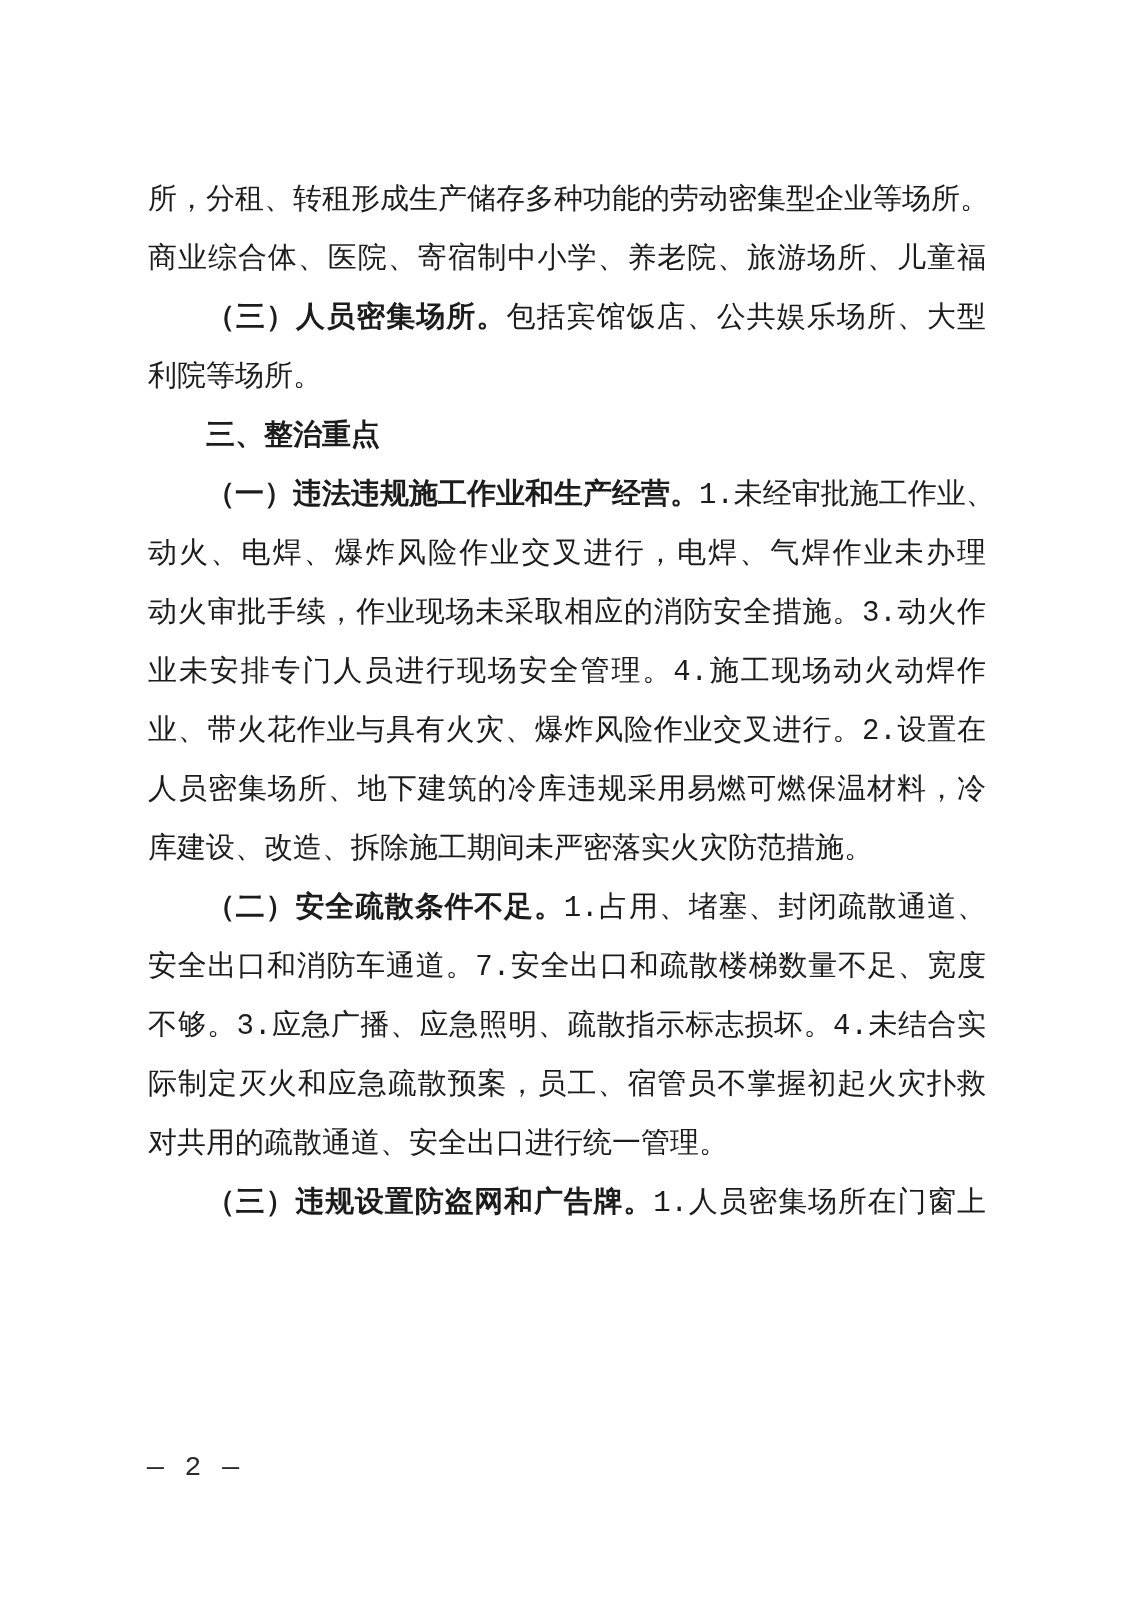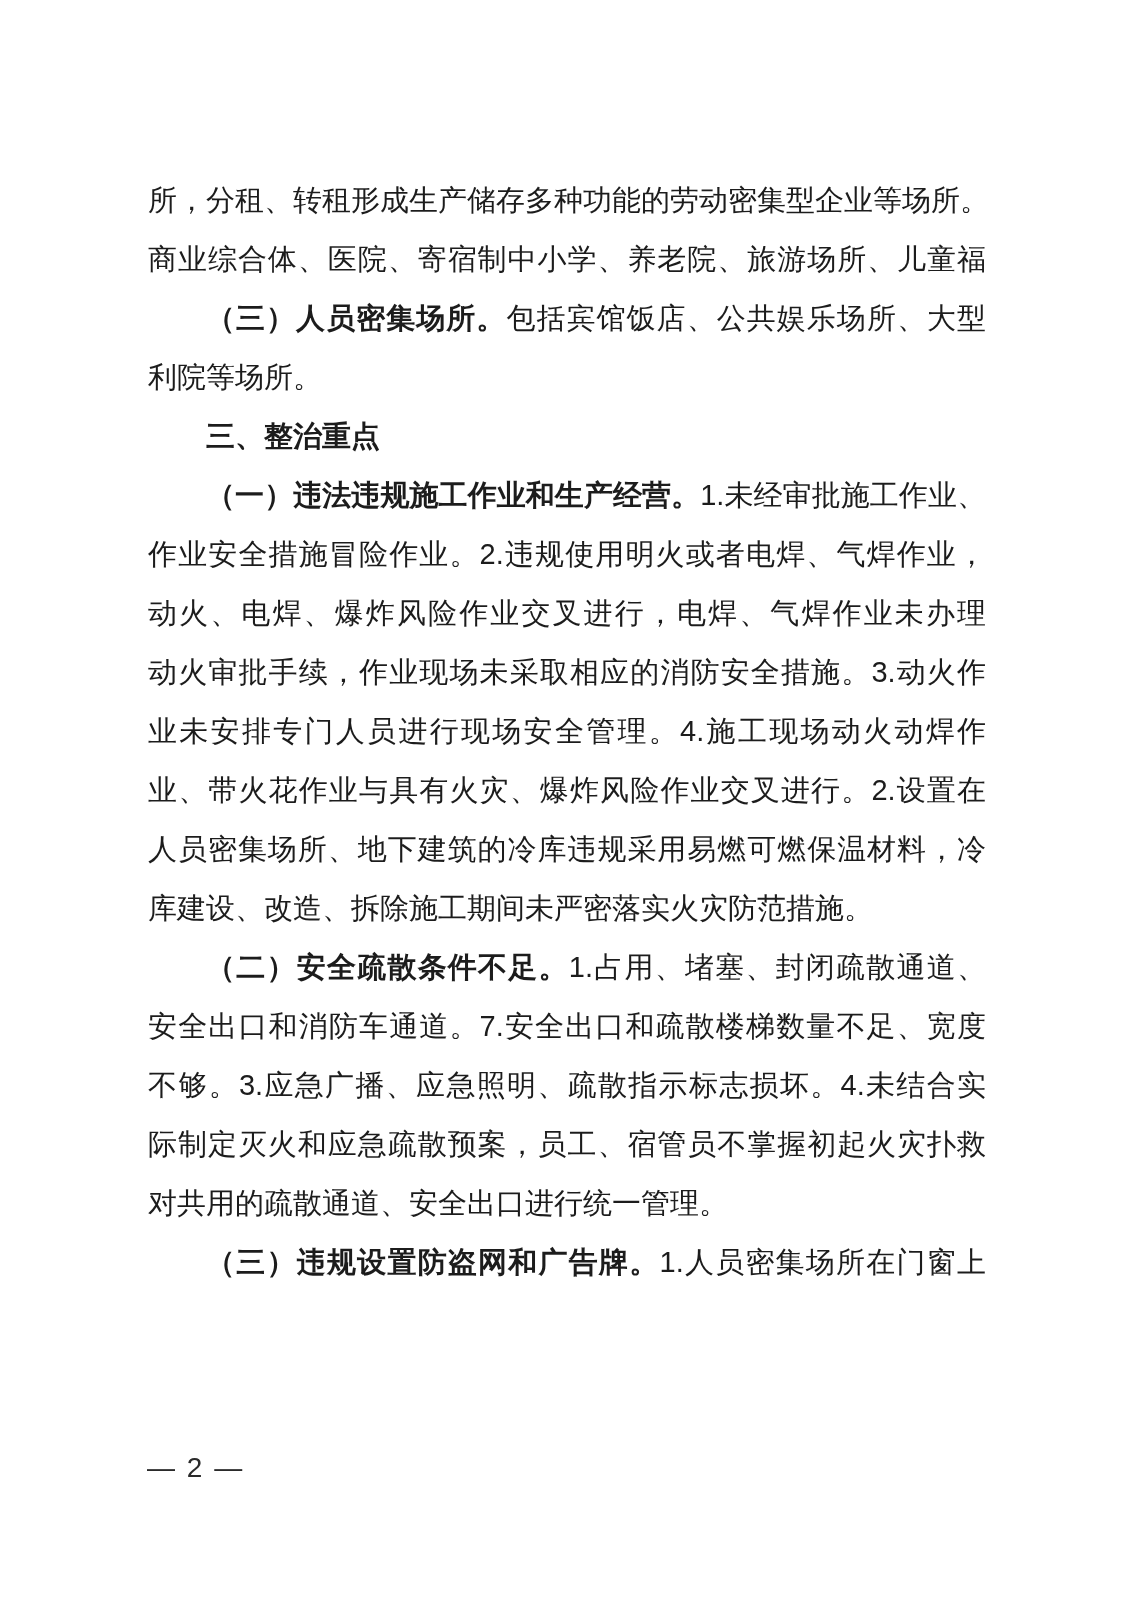--- a/index.html
+++ b/index.html
@@ -6,21 +6,21 @@
     margin: 0;
     padding: 0;
     background: #e8e8e8;
   }
   .page {
     position: relative;
     width: 1131px;
     height: 1600px;
     background: #ffffff;
     overflow: hidden;
-    font-family: Liberation Sans, sans-serif;
+    font-family: Liberation Mono, monospace;
   }
   .doc-body {
     position: absolute;
     left: 148px;
     top: 171px;
     width: 838px;
   }
   .line {
     font-size: 29px;
     line-height: 59px;
@@ -55,21 +55,20 @@
 <body>
 
 <div class="page">
   <div class="doc-body">
       <div class="line j"><span class="seg-r">所，分租、转租形成生产储存多种功能的劳动密集型企业等场所。</span></div>
       <div class="line j"><span class="seg-r">商业综合体、医院、寄宿制中小学、养老院、旅游场所、儿童福</span></div>
       <div class="line j ind"><span class="seg-b">（三）人员密集场所。</span><span class="seg-r">包括宾馆饭店、公共娱乐场所、大型</span></div>
       <div class="line"><span class="seg-r">利院等场所。</span></div>
       <div class="line ind"><span class="seg-b">三、整治重点</span></div>
       <div class="line j ind"><span class="seg-b">（一）违法违规施工作业和生产经营。</span><span class="seg-r">1.未经审批施工作业、</span></div>
-      <div class="line j"><span class="seg-r">作业安全措施冒险作业。2.违规使用明火或者电焊、气焊作业，</span></div>
       <div class="line j"><span class="seg-r">动火、电焊、爆炸风险作业交叉进行，电焊、气焊作业未办理</span></div>
       <div class="line j"><span class="seg-r">动火审批手续，作业现场未采取相应的消防安全措施。3.动火作</span></div>
       <div class="line j"><span class="seg-r">业未安排专门人员进行现场安全管理。4.施工现场动火动焊作</span></div>
       <div class="line j"><span class="seg-r">业、带火花作业与具有火灾、爆炸风险作业交叉进行。2.设置在</span></div>
       <div class="line j"><span class="seg-r">人员密集场所、地下建筑的冷库违规采用易燃可燃保温材料，冷</span></div>
       <div class="line"><span class="seg-r">库建设、改造、拆除施工期间未严密落实火灾防范措施。</span></div>
       <div class="line j ind"><span class="seg-b">（二）安全疏散条件不足。</span><span class="seg-r">1.占用、堵塞、封闭疏散通道、</span></div>
       <div class="line j"><span class="seg-r">安全出口和消防车通道。7.安全出口和疏散楼梯数量不足、宽度</span></div>
       <div class="line j"><span class="seg-r">不够。3.应急广播、应急照明、疏散指示标志损坏。4.未结合实</span></div>
       <div class="line j"><span class="seg-r">际制定灭火和应急疏散预案，员工、宿管员不掌握初起火灾扑救</span></div>

